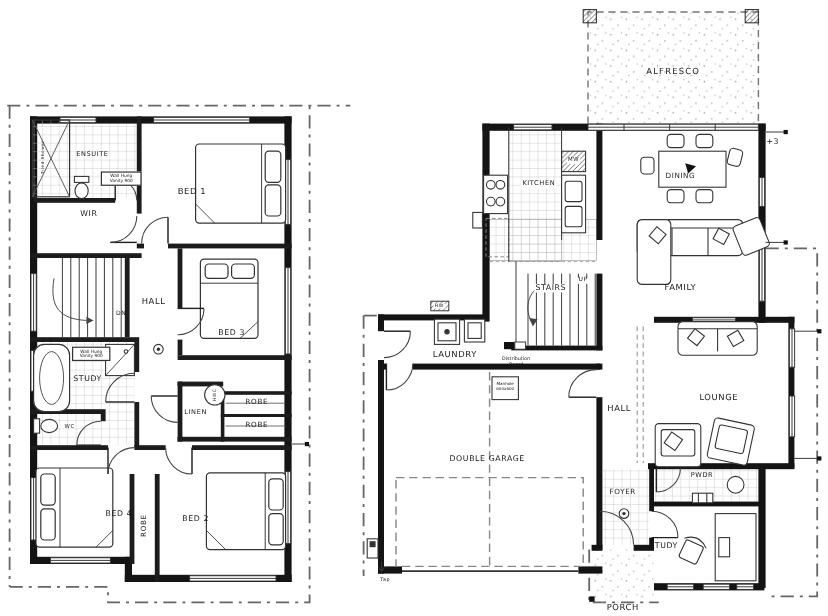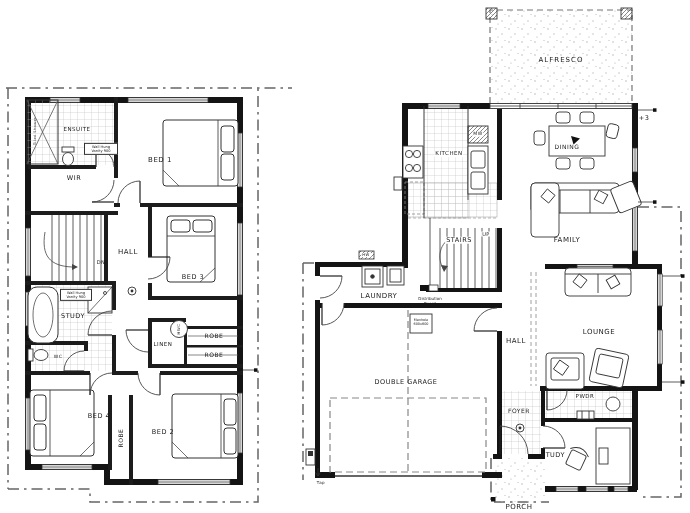--- a/index.html
+++ b/index.html
@@ -445,21 +445,21 @@
   <div class="lbl" style="left:160px;top:160px;font-size:7px">BED 1</div>
   <div class="lbl" style="left:128px;top:252px;font-size:7px">HALL</div>
   <div class="lbl" style="left:101px;top:262px;font-size:5px">DN</div>
   <div class="lbl" style="left:193px;top:277px;font-size:6.5px">BED 3</div>
   <div class="lbl" style="left:73px;top:316px;font-size:6.5px">STUDY</div>
   <div class="lbl" style="left:58px;top:357px;font-size:4.5px">WC</div>
   <div class="lbl" style="left:163px;top:345px;font-size:5.5px">LINEN</div>
   <div class="lbl" style="left:214px;top:336px;font-size:6px">ROBE</div>
   <div class="lbl" style="left:214px;top:355px;font-size:6px">ROBE</div>
   <div class="lbl v" style="left:121px;top:438px;font-size:6px">ROBE</div>
-  <div class="lbl" style="left:99px;top:416px;font-size:6.5px">BED 4</div>
+  <div class="lbl" style="left:99px;top:428px;font-size:6.5px">BED 4</div>
   <div class="lbl" style="left:163px;top:432px;font-size:6.5px">BED 2</div>
   <div class="lbl box" style="left:101px;top:149px;font-size:3.6px;width:30px">Wall Hung Vanity 900</div>
   <div class="lbl box" style="left:76px;top:295px;font-size:3.6px;width:28px">Wall Hung Vanity 900</div>
   <div class="lbl v" style="left:36px;top:131px;font-size:3.4px">Tiled Shower</div>
   <div class="lbl v" style="left:179px;top:329px;font-size:3.8px">HWC</div>
 
   <div class="lbl" style="left:561px;top:60px;font-size:7px;letter-spacing:1px">ALFRESCO</div>
   <div class="lbl bg" style="left:449px;top:154px;font-size:5.5px">KITCHEN</div>
   <div class="lbl bg" style="left:478px;top:134px;font-size:4.5px">MW</div>
   <div class="lbl" style="left:567px;top:147px;font-size:6px">DINING</div>

